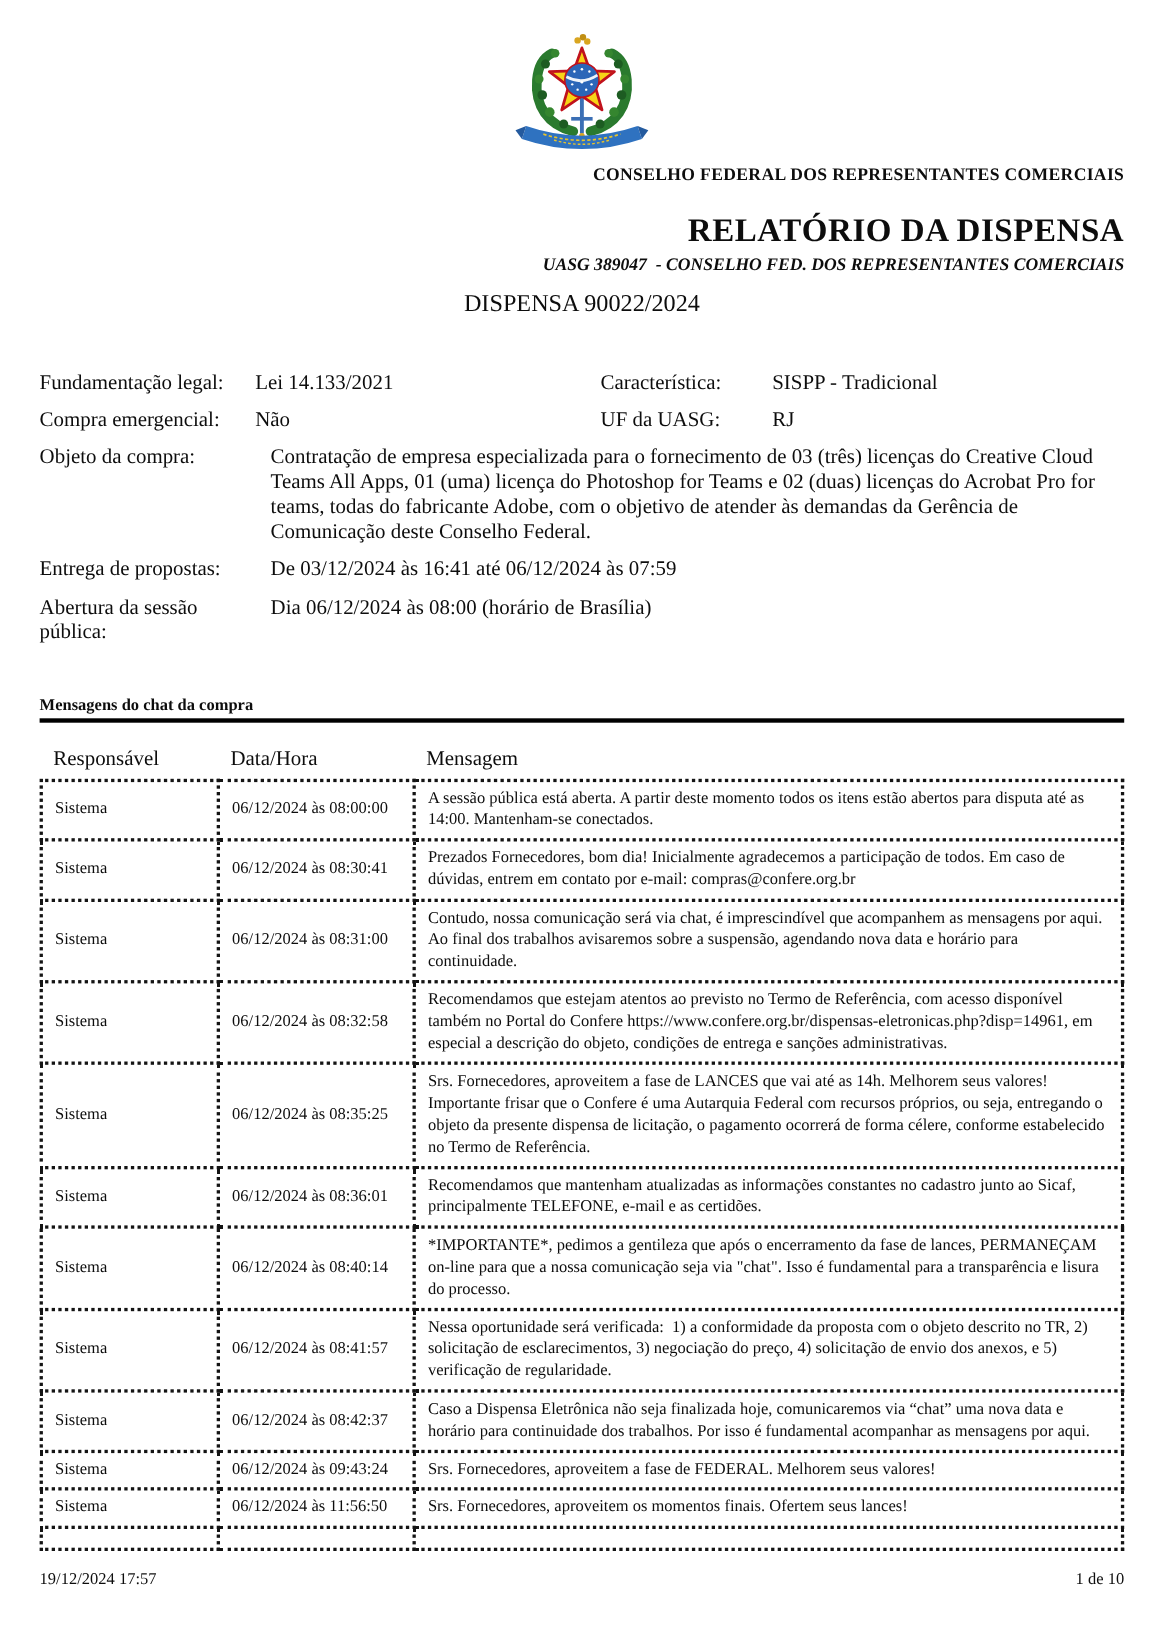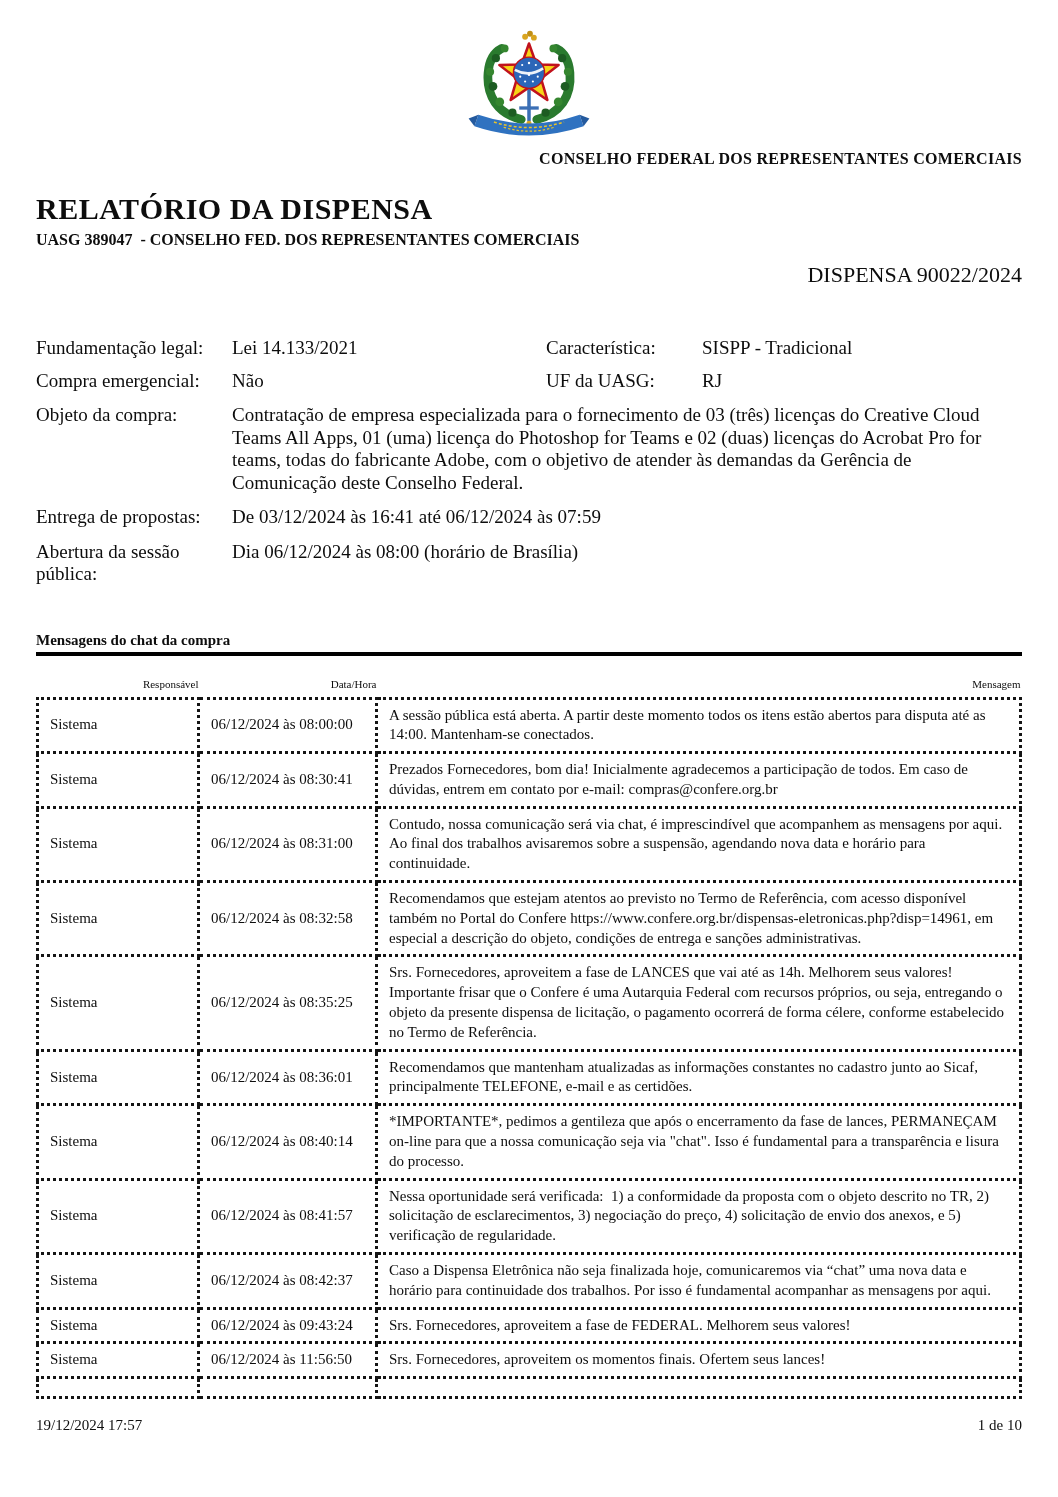--- a/index.html
+++ b/index.html
@@ -12,55 +12,55 @@
   .page { padding: 26px 36px 0 36px; position: relative; height: 100%; }
 
   
   .logo-wrap { text-align: center; }
   .logo-wrap svg { width: 148px; height: 112px; }
   .org-name {
     text-align: right; font-weight: bold; font-size: 16px;
     letter-spacing: .3px; margin-top: 8px;
   }
   .doc-title {
-    text-align: left; font-weight: bold; font-size: 30px;
+    text-align: right; font-weight: bold; font-size: 30px;
     margin-top: 24px; letter-spacing: .5px;
   }
   .doc-subtitle {
-    text-align: left; font-weight: bold; font-size: 16px;
-    margin-top: 5px; white-space: pre-wrap;
-  }
-  .doc-number { text-align: right; font-size: 22px; margin-top: 13px; }
+    text-align: right; font-weight: bold; font-size: 16px;
+    margin-top: 5px; white-space: pre-wrap; font-style: italic;
+  }
+  .doc-number { text-align: center; font-size: 22px; margin-top: 13px; }
 
   
   .details { margin-top: 50px; font-size: 19px; }
   .pair-row {
     display: grid; grid-template-columns: 196px 314px 156px 1fr;
     margin-bottom: 13px; line-height: 20px;
   }
   .full-row {
     display: grid; grid-template-columns: 196px 1fr;
-    margin-bottom: 12px; line-height: 22.5px;
+    margin-bottom: 12px; line-height: 22.5px; gap: 14px;
   }
   .full-row .d-value { padding-right: 2px; }
 
   
   .section-title {
     margin-top: 46px; font-size: 15px; font-weight: bold;
     border-bottom: 4px solid #000; padding-bottom: 3px;
   }
   .chat-table {
     width: 100%; margin-top: 22px;
     border-collapse: collapse; table-layout: fixed;
     font-size: 15px;
   }
   .chat-table col.c1 { width: 161px; }
   .chat-table col.c2 { width: 178px; }
   .chat-table thead th {
-    font-weight: normal; font-size: 11px; text-align: right;
+    font-weight: normal; font-size: 19px; text-align: left;
     padding: 0 0 7px 11px; border: none;
   }
   .chat-table tbody td {
     border: 3px dotted #141414;
     vertical-align: middle;
     padding: 6px 10px 6px 11px;
     line-height: 19.8px;
     height: 20px;
     white-space: pre-wrap;
     overflow-wrap: break-word;

